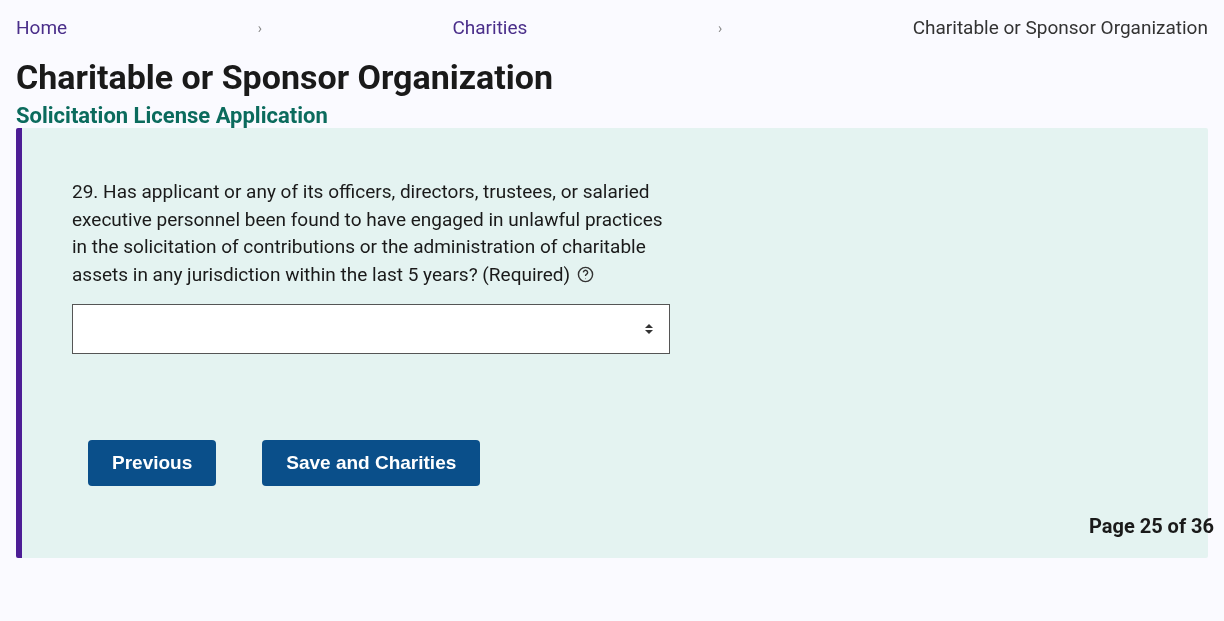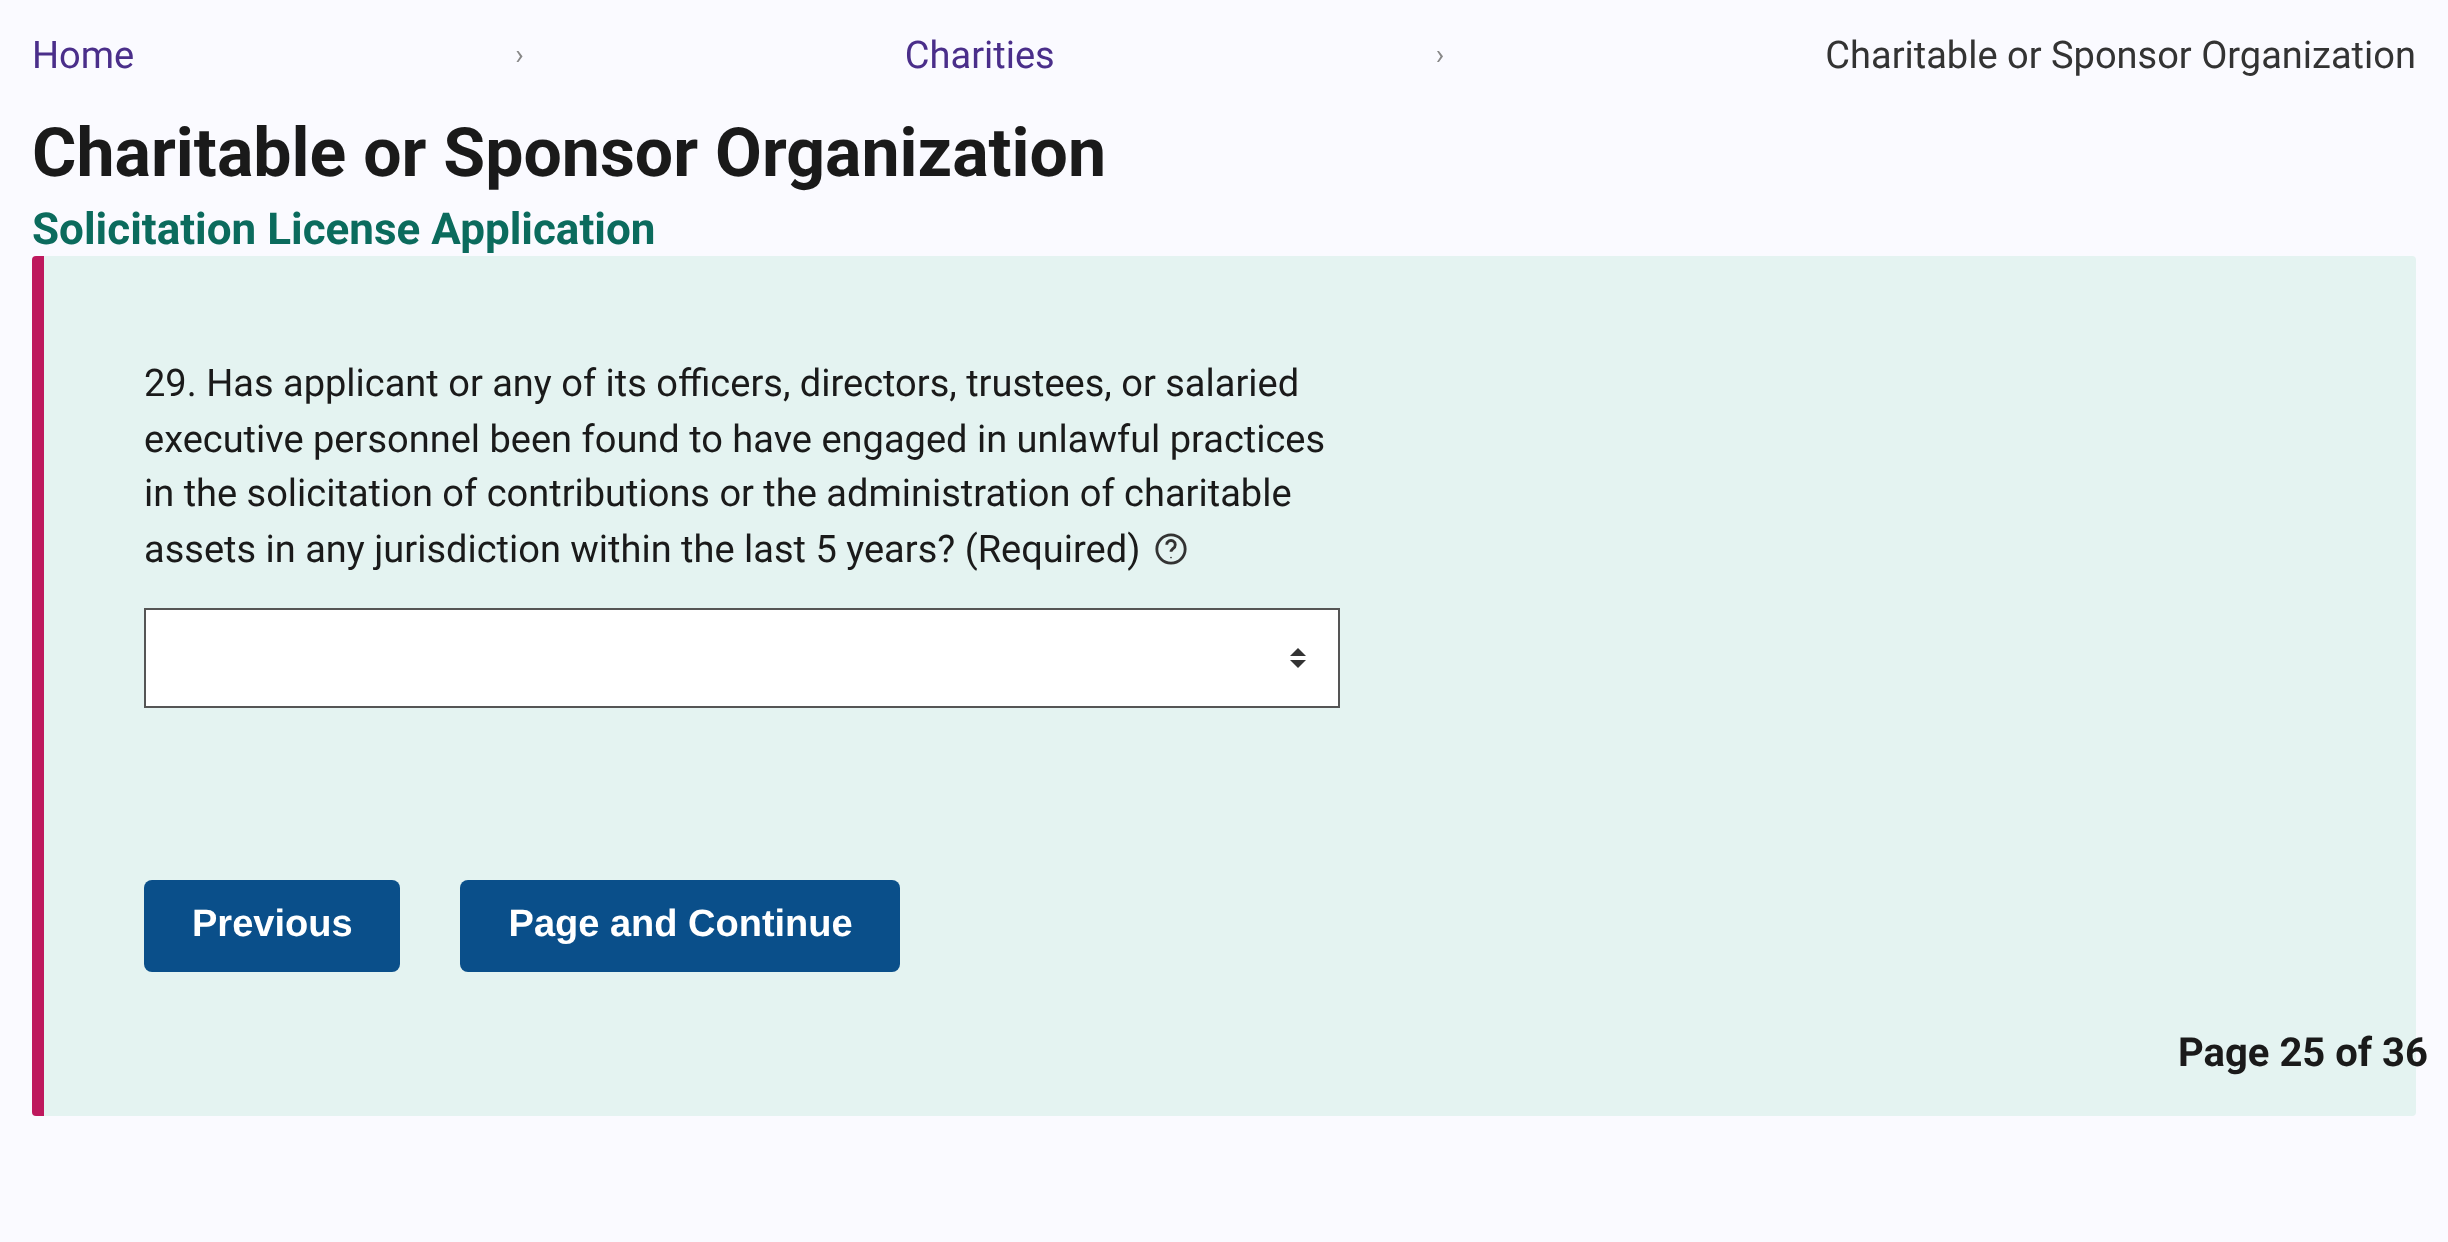--- a/index.html
+++ b/index.html
@@ -34,21 +34,21 @@
       color: #1a1a1a;
       margin-bottom: 6px;
     }
     h2.page-subtitle {
       font-size: 22px;
       font-weight: 700;
       color: #0b6b5d;
     }
     .form-panel {
       background: #e4f3f1;
-      border-left: 6px solid #be185d;
+      border-left: 6px solid #4c1d95;
       border-radius: 2px;
       padding: 50px 58px 28px 50px;
       position: relative;
       min-height: 430px;
     }
     .question-label {
       font-size: 19px;
       line-height: 1.45;
       color: #1a1a1a;
       max-width: 600px;
@@ -110,20 +110,21 @@
     }
     .btn {
       background: #0a4f8a;
       color: #fff;
       border: none;
       font-size: 19px;
       font-weight: 700;
       padding: 12px 24px;
       border-radius: 4px;
       cursor: pointer;
+      margin-left: 16px;
     }
     .page-indicator {
       position: absolute;
       right: 0;
       bottom: 20px;
       font-size: 20px;
       font-weight: 700;
       color: #1a1a1a;
       transform: translateX(6px);
       margin-left: 16px;
@@ -165,17 +166,17 @@
       <div class="caret-up"></div>
       <div class="caret-down"></div>
     </div>
     <select value="">
       <option value=""></option>
     </select>
   </div>
 
   <div class="button-row">
     <button class="btn">Previous</button>
-    <button class="btn">Page and Continue</button>
+    <button class="btn">Save and Charities</button>
   </div>
 
   <div class="page-indicator">Page 25 of 36</div>
 </div>
 
 </body></html>

